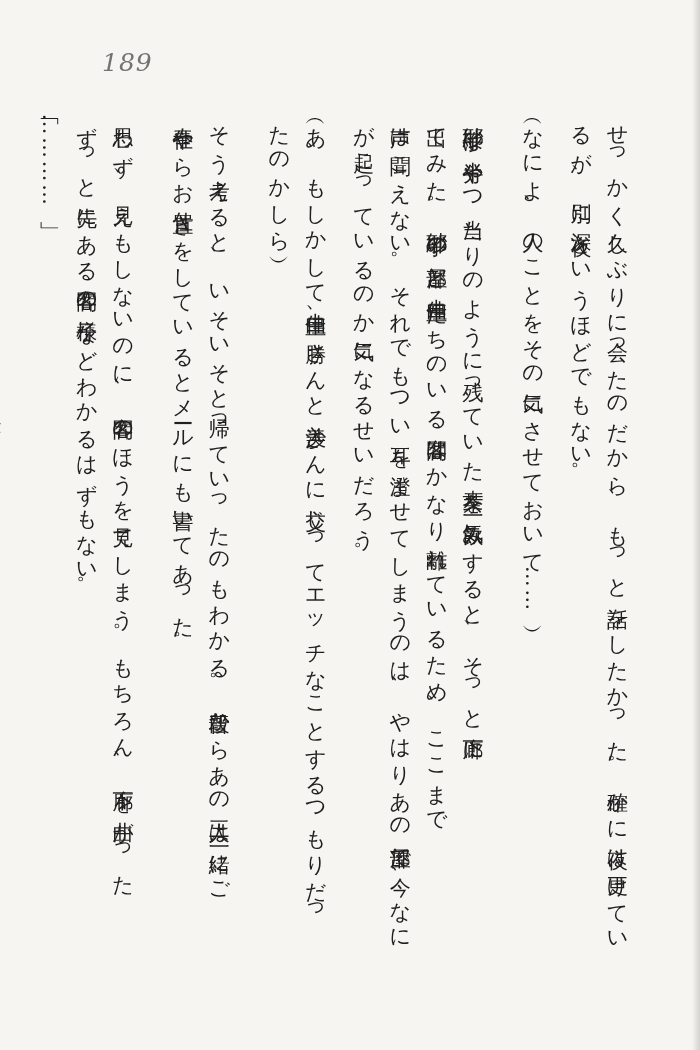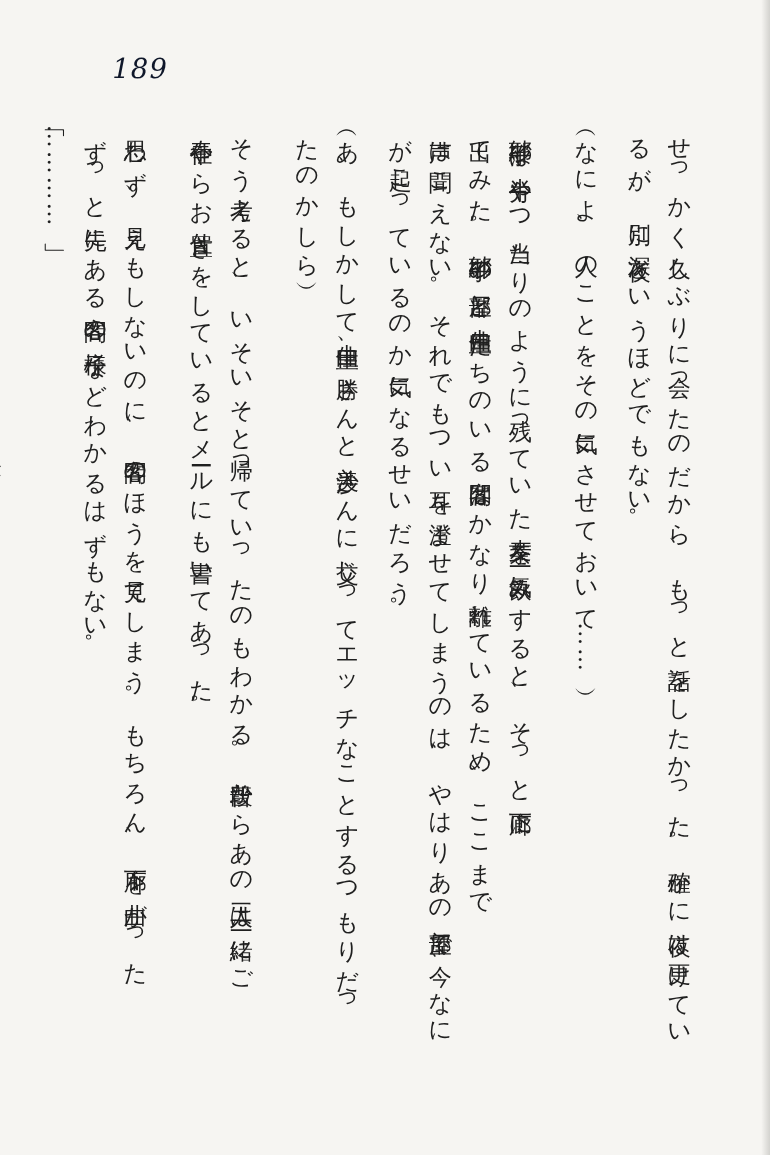--- a/index.html
+++ b/index.html
@@ -15,21 +15,21 @@
     overflow: hidden;
     font-family: "DejaVu Serif", "Liberation Serif", serif;
   }
   .page-number {
     position: absolute;
     left: 102px;
     top: 48px;
     font-style: italic;
     font-size: 25px;
     letter-spacing: 1px;
-    color: #0f172a;
+    color: #737373;
   }
   .text-block {
     position: absolute;
     top: 111px;
     right: 41px;
     height: 902px;
     writing-mode: vertical-rl;
     -webkit-writing-mode: vertical-rl;
     text-orientation: mixed;
     color: #1f1f1f;

